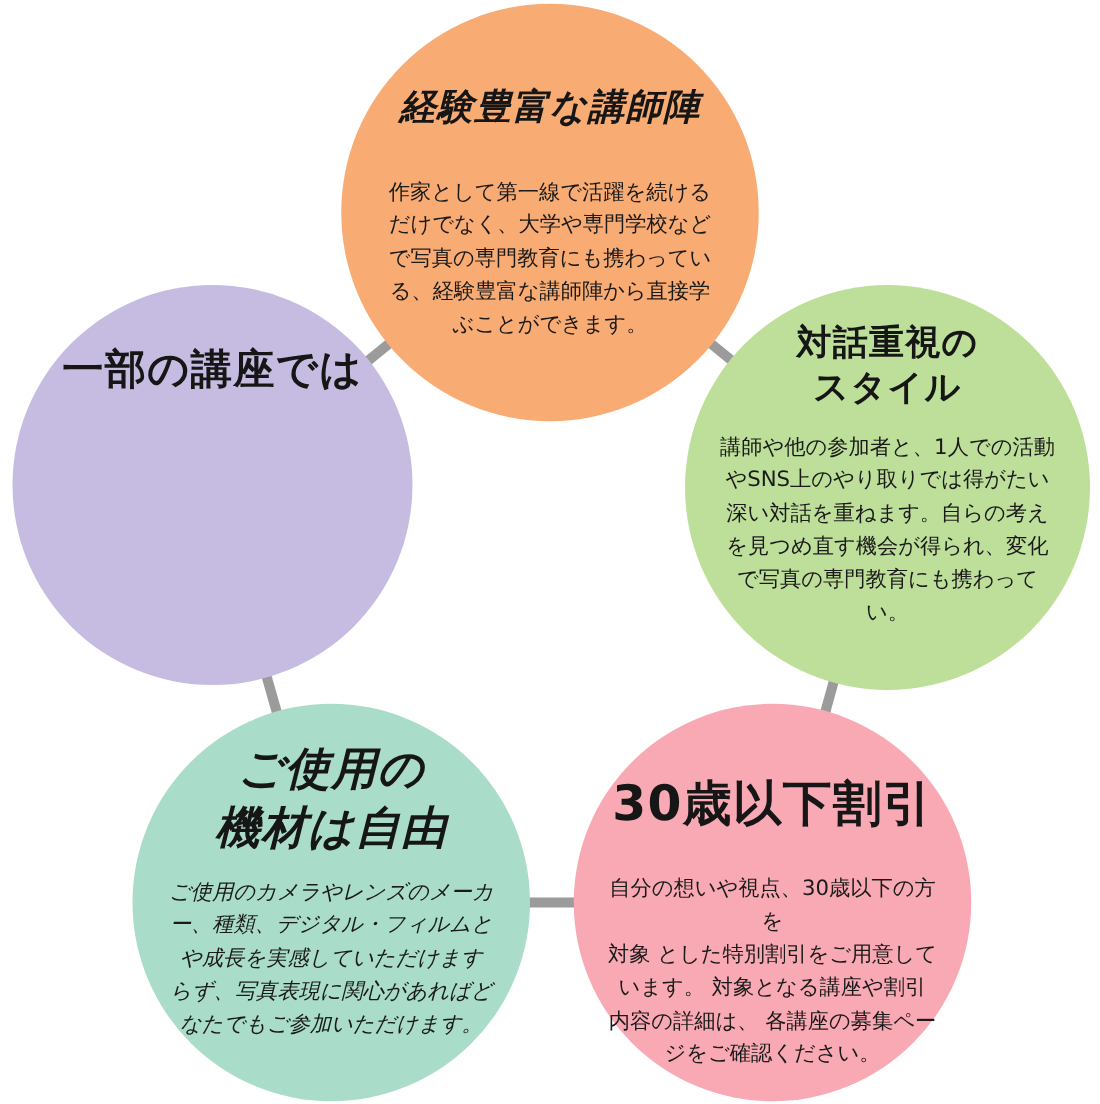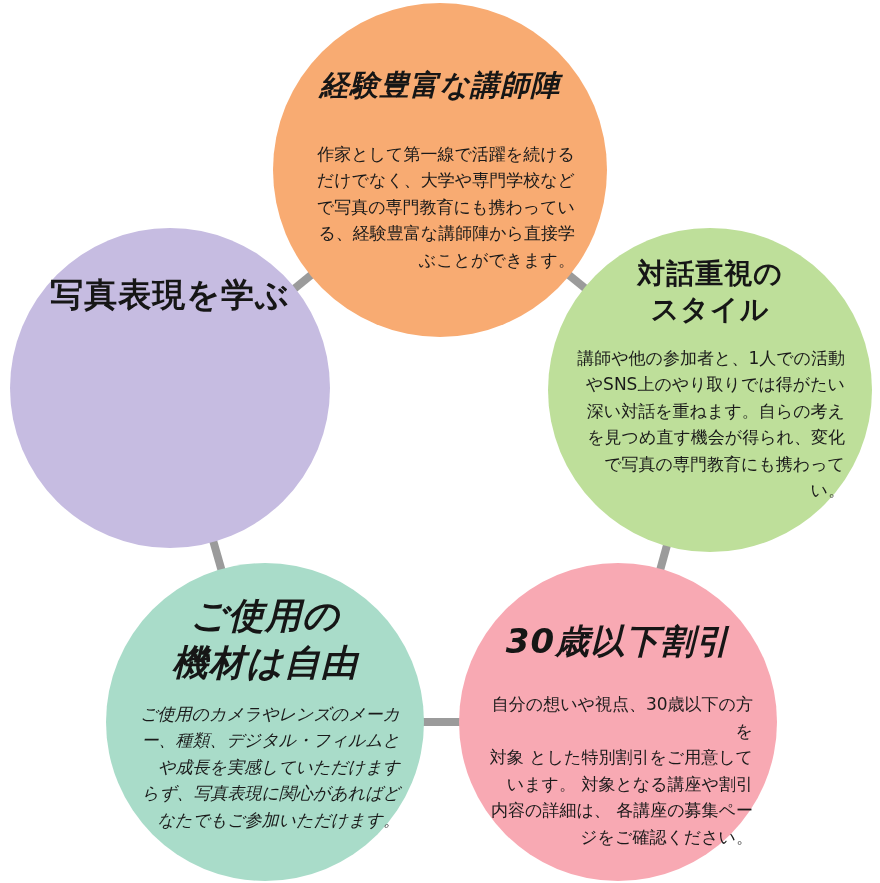--- a/index.html
+++ b/index.html
@@ -34,40 +34,40 @@
     white-space: pre-line;
     line-height: 1.3;
     letter-spacing: 1px;
     color: #161616;
   }
   .circle-body {
     font-size: 17px;
     line-height: 26.5px;
     font-weight: 500;
     white-space: pre-line;
-    text-align: right;
+    text-align: center;
     width: 270px;
     margin: 0 auto;
     color: #1a1a1a;
   }
   
   .c1 { left: 273px; top: 3px;   width: 334px; height: 334px; }
   .c1 .circle-title { font-size: 29px; padding-top: 64px; margin: 0 0 36px 0; font-style: italic; }
   
   .c2 { left: 10px;  top: 228px; width: 320px; height: 320px; }
   .c2 .circle-title { font-size: 33px; padding-top: 46px; margin: 0 0 40px 0; }
   
   .c3 { left: 548px; top: 228px; width: 324px; height: 324px; }
   .c3 .circle-title { font-size: 28px; padding-top: 28px; margin: 0 0 16px 0; }
   
   .c4 { left: 106px; top: 563px; width: 318px; height: 318px; font-style: italic; }
   .c4 .circle-title { font-size: 36px; padding-top: 30px; margin: 0 0 14px 0; }
   
   .c5 { left: 459px; top: 563px; width: 318px; height: 318px; }
-  .c5 .circle-title { font-size: 34px; padding-top: 56px; margin: 0 0 28px 0; font-style: italic; }
+  .c5 .circle-title { font-size: 39px; padding-top: 56px; margin: 0 0 28px 0; }
 </style>
 </head>
 <body>
 
 <div class="stage">
 
   <svg class="connectors" viewBox="0 0 880 883" xmlns="http://www.w3.org/2000/svg">
     <line x1="440" y1="170" x2="170" y2="390" stroke-width="8" stroke="#9b9b9b"></line>
     <line x1="440" y1="170" x2="710" y2="390" stroke-width="8" stroke="#9b9b9b"></line>
     <line x1="170" y1="390" x2="265" y2="722" stroke-width="8" stroke="#9b9b9b"></line>
@@ -78,21 +78,21 @@
   <div class="circle c1" style="background: rgb(248, 171, 114);">
     <div class="circle-title">経験豊富な講師陣</div>
     <div class="circle-body">作家として第一線で活躍を続ける
 だけでなく、大学や専門学校など
 で写真の専門教育にも携わってい
 る、経験豊富な講師陣から直接学
 ぶことができます。</div>
   </div>
 
   <div class="circle c2" style="background: rgb(198, 188, 225);">
-    <div class="circle-title">写真表現を学ぶ</div>
+    <div class="circle-title">一部の講座では</div>
   </div>
 
   <div class="circle c3" style="background: rgb(190, 223, 154);">
     <div class="circle-title">対話重視の
 スタイル</div>
     <div class="circle-body">講師や他の参加者と、1人での活動
 やSNS上のやり取りでは得がたい
 深い対話を重ねます。自らの考え
 を見つめ直す機会が得られ、変化
 で写真の専門教育にも携わってい。</div>

